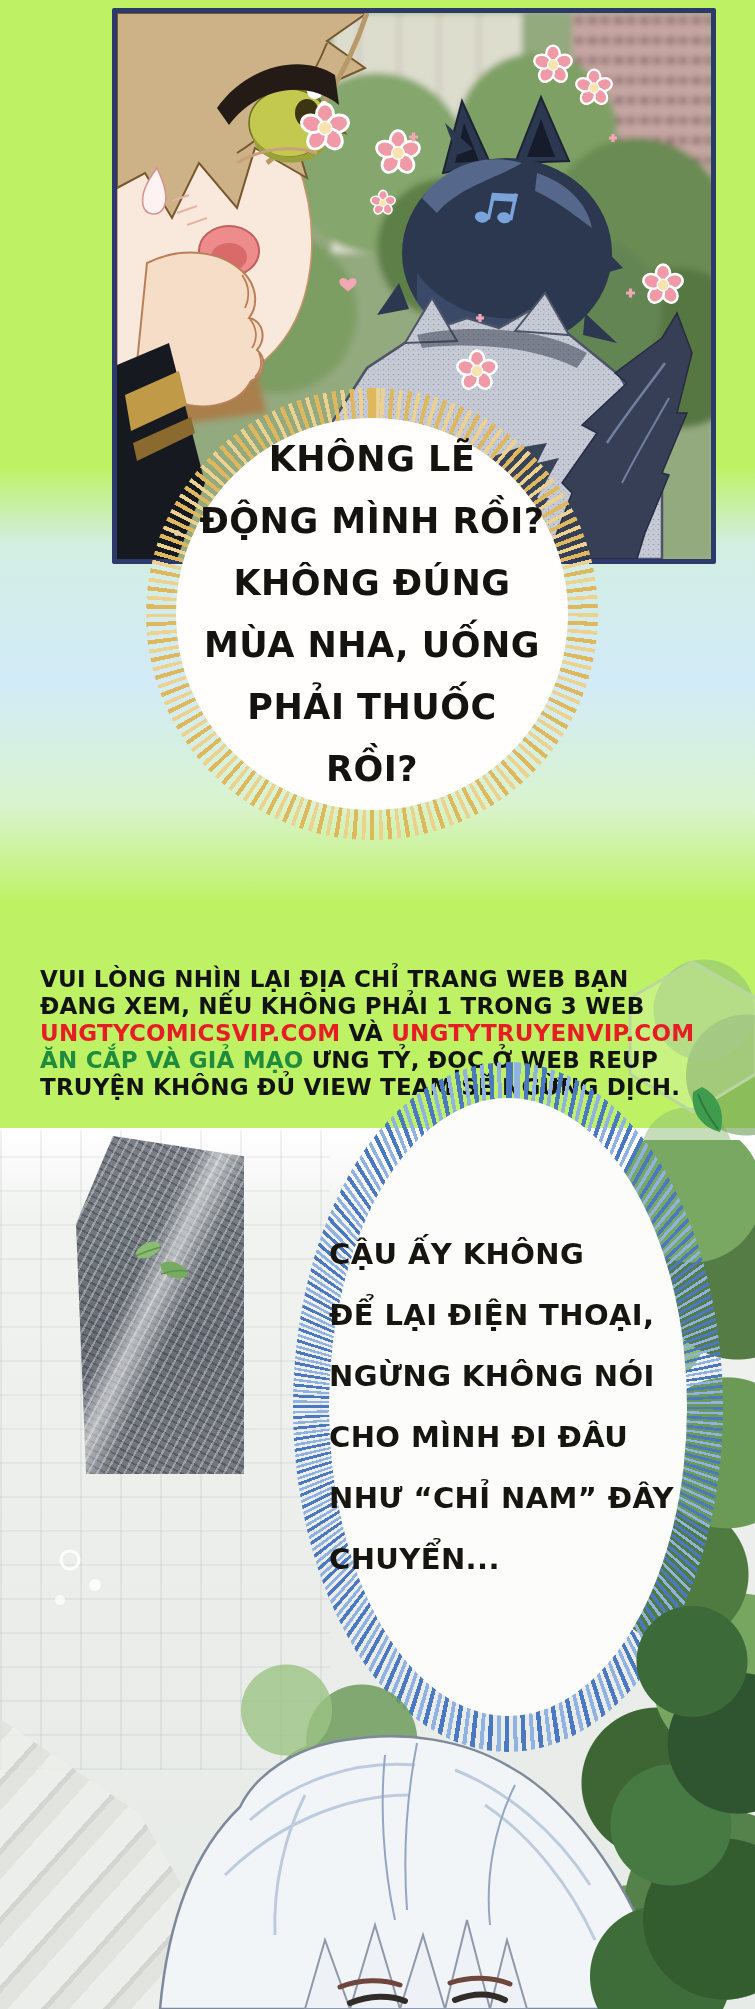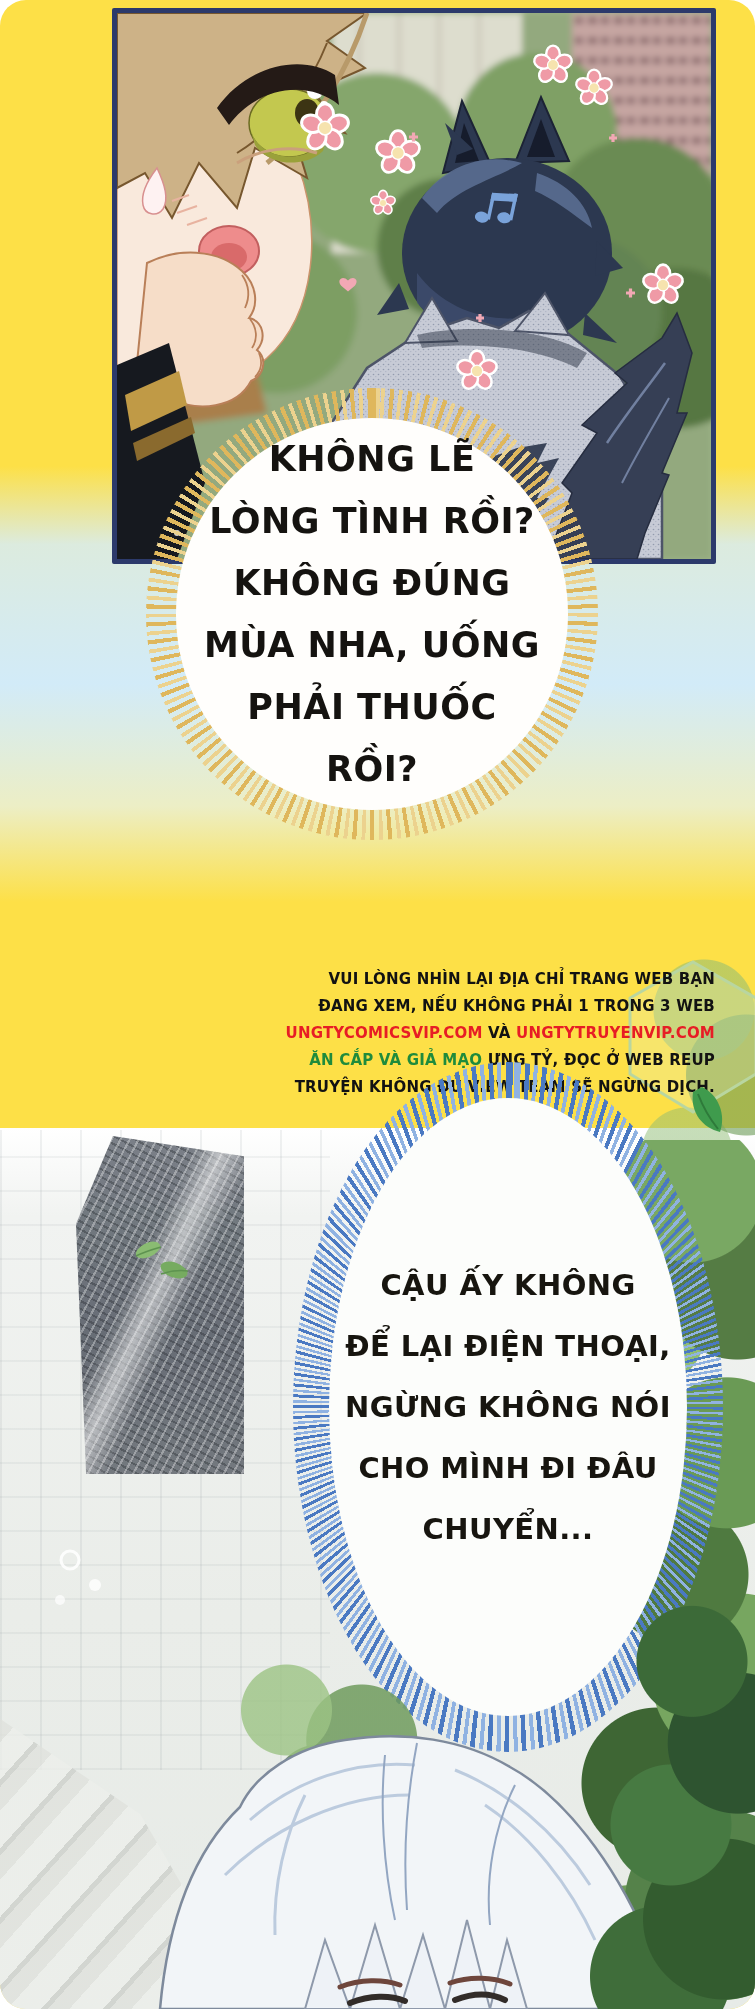--- a/index.html
+++ b/index.html
@@ -1,17 +1,17 @@
 <!DOCTYPE html>
 <html><head>
 <meta charset="utf-8">
 <style>
   html,body{margin:0;padding:0;background:#ffffff;}
-  .page{position:relative;width:755px;height:2009px;margin:0 auto;background:#fde047;
-        overflow:hidden;font-family:"DejaVu Sans",sans-serif;border-radius:26px;}
+  .page{position:relative;width:755px;height:2009px;margin:0 auto;background:#bef264;
+        overflow:hidden;font-family:"DejaVu Sans",sans-serif;}
 
   
   .blueband{position:absolute;left:0;top:466px;width:755px;height:436px;z-index:1;
     background:linear-gradient(180deg,rgba(214,237,249,0) 0%,rgba(214,237,249,.85) 18%,
                #d2ebf8 50%,rgba(229,244,251,.7) 78%,rgba(255,255,255,0) 100%);}
   .bottomscene{position:absolute;left:0;top:1128px;width:755px;height:881px;z-index:1;
     background:linear-gradient(180deg,#ffffff 0,#f1f3f1 10%,#eaede9 55%,#e7ebe7 100%);}
 
   .tilegrid{position:absolute;left:0;top:1130px;width:330px;height:640px;z-index:2;opacity:.8;
     background:repeating-linear-gradient(90deg,rgba(130,140,146,.15) 0 2px,transparent 2px 40px),
@@ -65,31 +65,31 @@
 
   
   .rays1{position:absolute;left:146px;top:388px;width:452px;height:452px;z-index:4;border-radius:50%;
     background:repeating-conic-gradient(from 0deg,#dfb75c 0deg 1.1deg,rgba(223,183,92,0) 1.1deg 4.6deg),
                repeating-conic-gradient(from 2.3deg,#ecd28e 0deg 1deg,rgba(236,210,142,0) 1deg 4.6deg);}
   .bub1{position:absolute;inset:30px;border-radius:50%;background:#fffefc;
     display:flex;flex-direction:column;align-items:center;justify-content:center;text-align:center;}
   .bub1 .ln{font-size:35px;line-height:62px;font-weight:700;color:#151310;letter-spacing:.5px;white-space:nowrap;}
 
   
-  .warning{position:absolute;left:40px;top:966px;width:675px;z-index:4;text-align:right;
-    font-weight:700;font-size:15px;line-height:27px;color:#121212;letter-spacing:.2px;}
+  .warning{position:absolute;left:40px;top:966px;width:675px;z-index:4;text-align:left;
+    font-weight:700;font-size:23px;line-height:27px;color:#121212;letter-spacing:.2px;}
   .warning .red{color:#e71d25;}
   .warning .green{color:#1f8b3c;}
 
   
   .rays2{position:absolute;left:293px;top:1062px;width:430px;height:690px;z-index:4;border-radius:50%;
     background:repeating-conic-gradient(from 0deg,#4a79c2 0deg .8deg,rgba(74,121,194,0) .8deg 2.9deg),
                repeating-conic-gradient(from 1.45deg,#8fb2e2 0deg .7deg,rgba(143,178,226,0) .7deg 2.9deg);}
   .bub2{position:absolute;inset:36px;border-radius:50%;background:#fcfdfb;
-    display:flex;flex-direction:column;align-items:center;justify-content:center;text-align:center;}
+    display:flex;flex-direction:column;align-items:flex-start;justify-content:center;text-align:center;}
   .bub2 .ln{font-size:29px;line-height:61px;font-weight:700;color:#17150f;letter-spacing:.4px;white-space:nowrap;}
 
   .headsvg{position:absolute;left:155px;top:1735px;z-index:5;}
 </style>
 </head>
 <body>
 
 <div class="page">
 
   <div class="blueband"></div>
@@ -241,21 +241,21 @@
         </g>
         <circle cx="103" cy="490" r="4" fill="#ffffff" opacity=".9"></circle>
         <circle cx="60" cy="520" r="3" fill="#ffffff" opacity=".8"></circle>
       </g>
     </svg>
   </div>
 
   <div class="rays1">
     <div class="bub1">
       <div class="ln">KHÔNG LẼ</div>
-      <div class="ln">LÒNG TÌNH RỒI?</div>
+      <div class="ln">ĐỘNG MÌNH RỒI?</div>
       <div class="ln">KHÔNG ĐÚNG</div>
       <div class="ln">MÙA NHA, UỐNG</div>
       <div class="ln">PHẢI THUỐC</div>
       <div class="ln">RỒI?</div>
     </div>
   </div>
 
   <div class="warning">
     <div><span>VUI LÒNG NHÌN LẠI ĐỊA CHỈ TRANG WEB BẠN</span></div>
     <div><span>ĐANG XEM, NẾU KHÔNG PHẢI 1 TRONG 3 WEB</span></div>
@@ -278,20 +278,21 @@
     <circle cx="50" cy="45" r="6" fill="#ffffff" opacity=".8"></circle>
     <circle cx="15" cy="60" r="5" fill="#ffffff" opacity=".7"></circle>
   </svg>
 
   <div class="rays2">
     <div class="bub2">
       <div class="ln">CẬU ẤY KHÔNG</div>
       <div class="ln">ĐỂ LẠI ĐIỆN THOẠI,</div>
       <div class="ln">NGỪNG KHÔNG NÓI</div>
       <div class="ln">CHO MÌNH ĐI ĐÂU</div>
+      <div class="ln">NHƯ “CHỈ NAM” ĐÂY</div>
       <div class="ln">CHUYỂN...</div>
     </div>
   </div>
 
   <div class="bushleft"></div>
 
   <svg class="headsvg" width="530" height="274" viewBox="0 0 530 274">
     <polygon points="160,230 370,230 370,274 160,274" fill="#f8e9da"></polygon>
     <path d="M5,274 C12,195 35,120 85,72 C100,40 140,12 190,5 C250,-5 310,5 355,32 C410,62 460,130 490,200 C500,225 508,250 512,274 Z" fill="#f2f5f8" stroke="#7e8a9c" stroke-width="2.5"></path>
     <g stroke="#b7c7dc" stroke-width="3" fill="none" opacity=".9">

